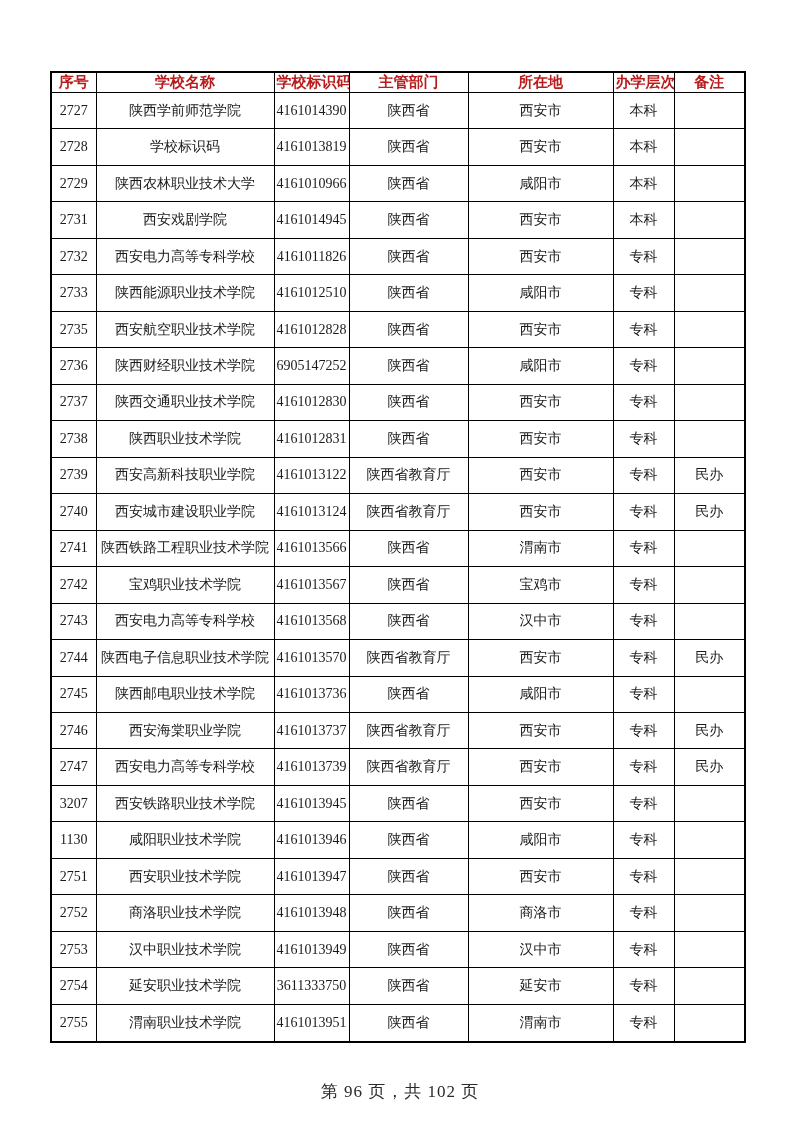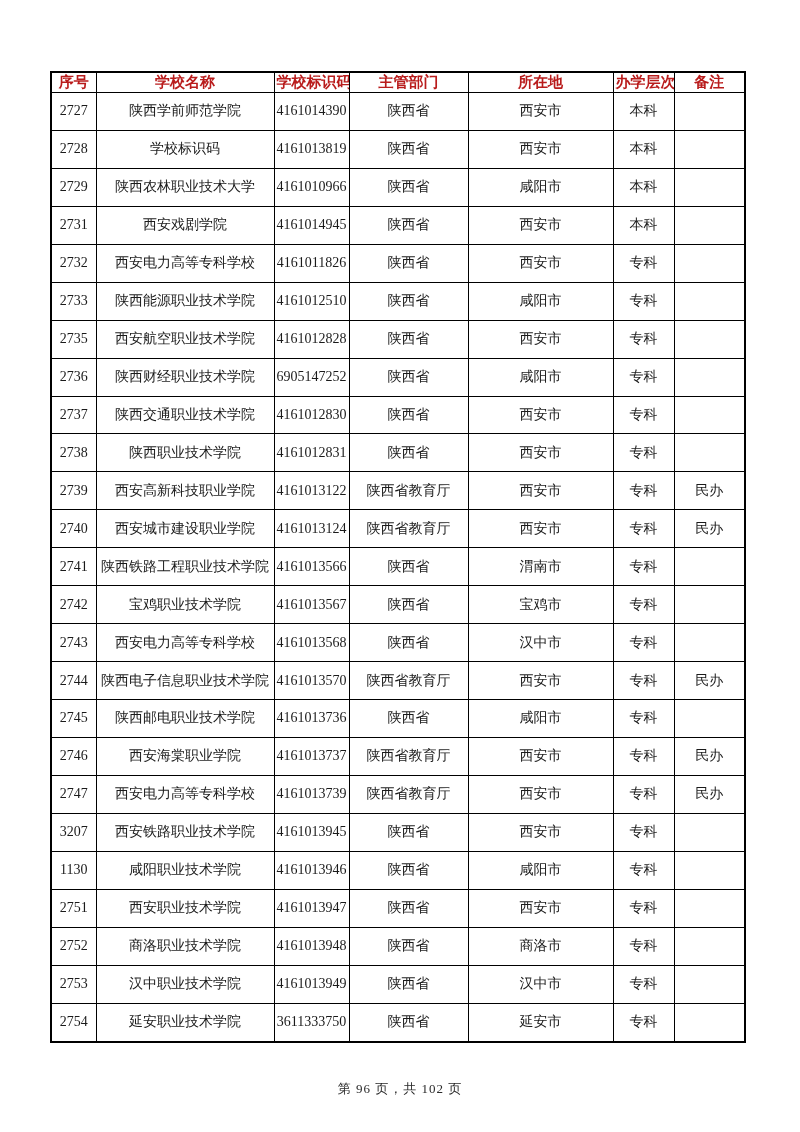--- a/index.html
+++ b/index.html
@@ -43,21 +43,21 @@
     font-size: 14px;
     font-weight: normal;
     color: #1a1a1a;
   }
   .footer {
     position: absolute;
     left: 0;
     top: 1080px;
     width: 800px;
     text-align: center;
-    font-size: 13px;
+    font-size: 17px;
     color: #2a2a2a;
     letter-spacing: 1px;
   }
 </style>
 </head>
 <body>
 
 <div class="page">
   <table class="school-table">
     <colgroup>
@@ -299,19 +299,28 @@
         </tr>
         <tr>
           <td>2754</td>
           <td>延安职业技术学院</td>
           <td>3611333750</td>
           <td>陕西省</td>
           <td>延安市</td>
           <td>专科</td>
           <td></td>
         </tr>
+        <tr>
+          <td>2755</td>
+          <td>渭南职业技术学院</td>
+          <td>4161013951</td>
+          <td>陕西省</td>
+          <td>渭南市</td>
+          <td>专科</td>
+          <td></td>
+        </tr>
       </tbody>
   </table>
 
   <div class="footer">
     <span>第 96 页，共 102 页</span>
   </div>
 </div>
 
 </body></html>

